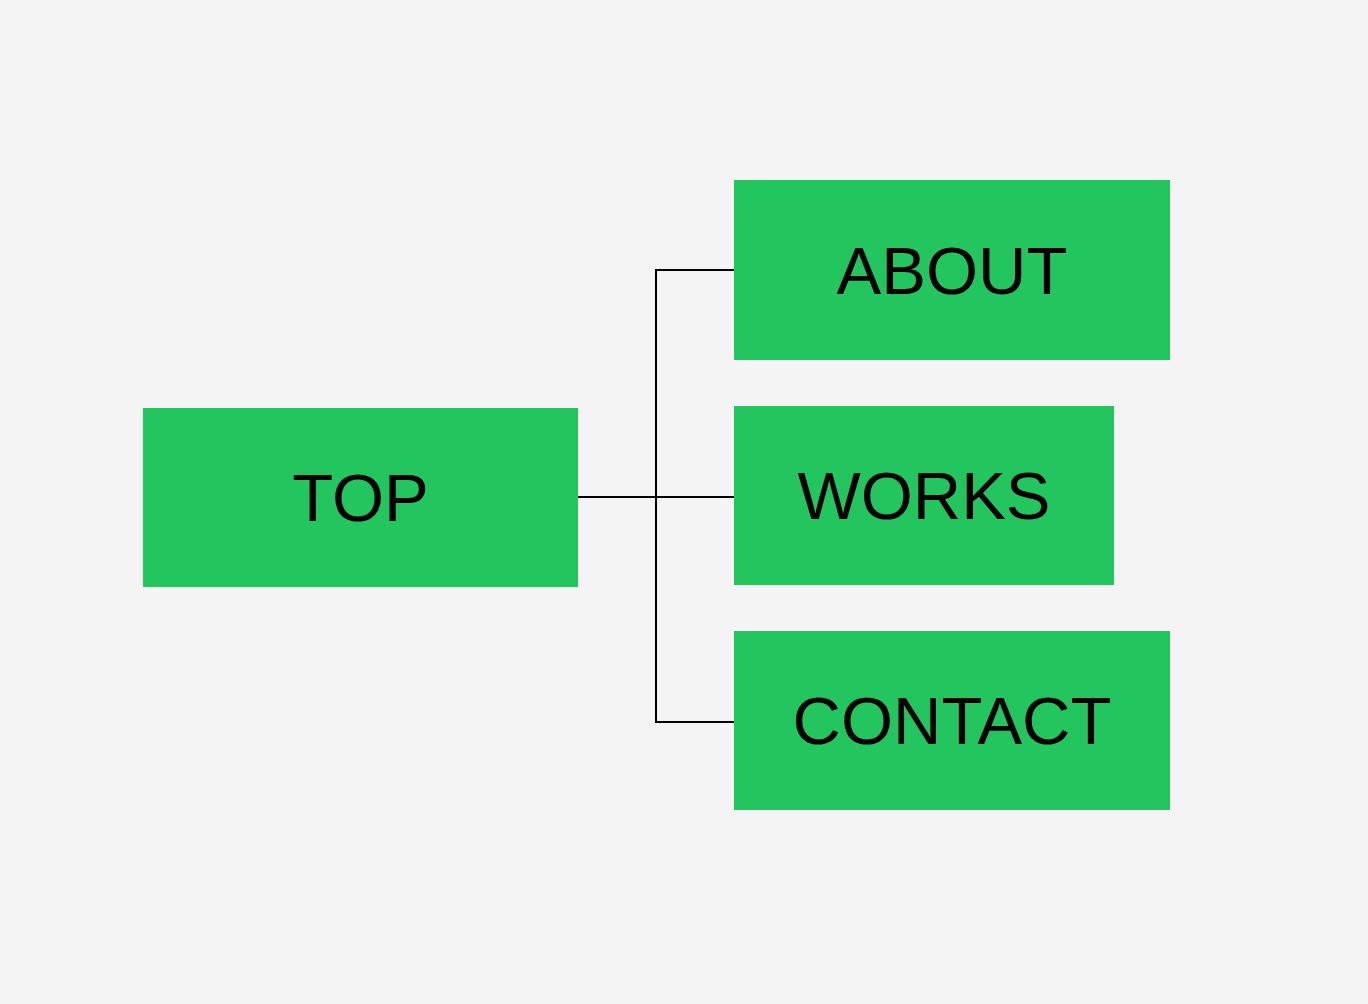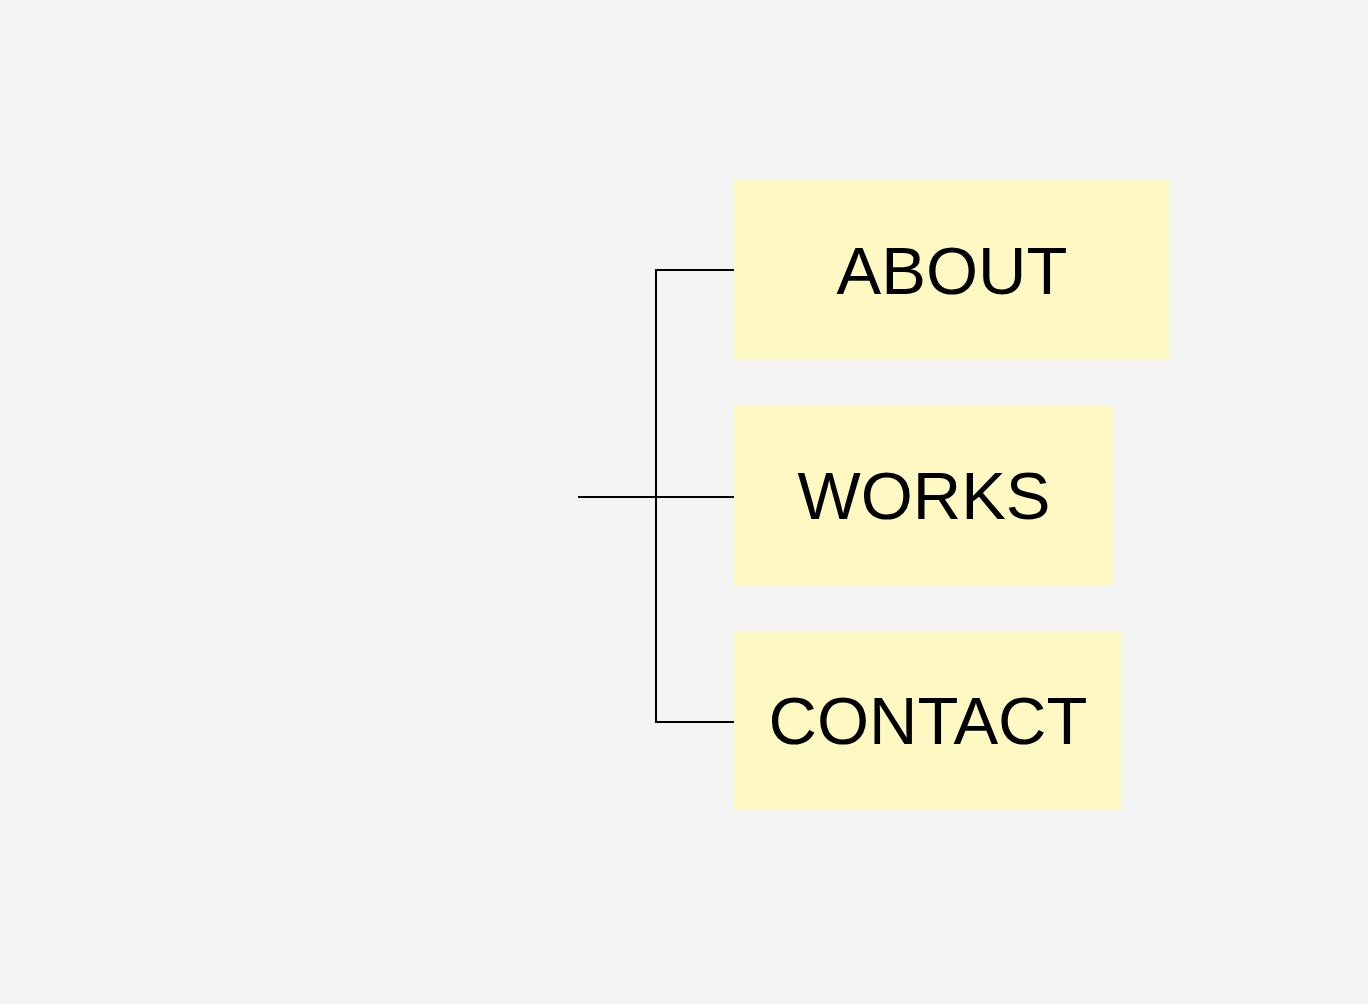--- a/index.html
+++ b/index.html
@@ -23,60 +23,63 @@
   .connector-layer {
     position: absolute;
     left: 0;
     top: 0;
     width: 1368px;
     height: 1004px;
     pointer-events: none;
   }
   .node-box {
     position: absolute;
-    background: #fef9c3;
+    background: #22c55e;
     display: flex;
     align-items: center;
     justify-content: center;
     box-sizing: border-box;
   }
   .node-label {
     font-family: "Liberation Sans", sans-serif;
     font-size: 67px;
     line-height: 1;
     color: #000000;
     font-weight: 400;
     letter-spacing: 0px;
     white-space: nowrap;
     user-select: none;
   }
   
   #node-top      { left: 143px; top: 408px; width: 435px; height: 179px; }
   #node-about    { left: 734px; top: 180px; width: 436px; height: 180px; }
   #node-works    { left: 734px; top: 406px; width: 380px; height: 179px; }
-  #node-contact  { left: 734px; top: 631px; width: 388px; height: 179px; }
+  #node-contact  { left: 734px; top: 631px; width: 436px; height: 179px; }
 </style>
 </head>
 <body>
 
 <div id="diagram-canvas">
 
   <svg class="connector-layer" viewBox="0 0 1368 1004" width="1368" height="1004" xmlns="http://www.w3.org/2000/svg">
 
     <line x1="578" y1="497" x2="735" y2="497" stroke="#000000" stroke-width="2" shape-rendering="crispEdges"></line>
 
     <line x1="656" y1="269" x2="656" y2="723" stroke="#000000" stroke-width="2" shape-rendering="crispEdges"></line>
 
     <line x1="655" y1="270" x2="735" y2="270" stroke="#000000" stroke-width="2" shape-rendering="crispEdges"></line>
 
     <line x1="655" y1="497" x2="735" y2="497" stroke="#000000" stroke-width="2" shape-rendering="crispEdges"></line>
 
     <line x1="655" y1="722" x2="735" y2="722" stroke="#000000" stroke-width="2" shape-rendering="crispEdges"></line>
   </svg>
 
+  <div class="node-box" id="node-top">
+    <span class="node-label">TOP</span>
+  </div>
 
   <div class="node-box" id="node-about">
     <span class="node-label">ABOUT</span>
   </div>
 
   <div class="node-box" id="node-works">
     <span class="node-label">WORKS</span>
   </div>
 
   <div class="node-box" id="node-contact">

